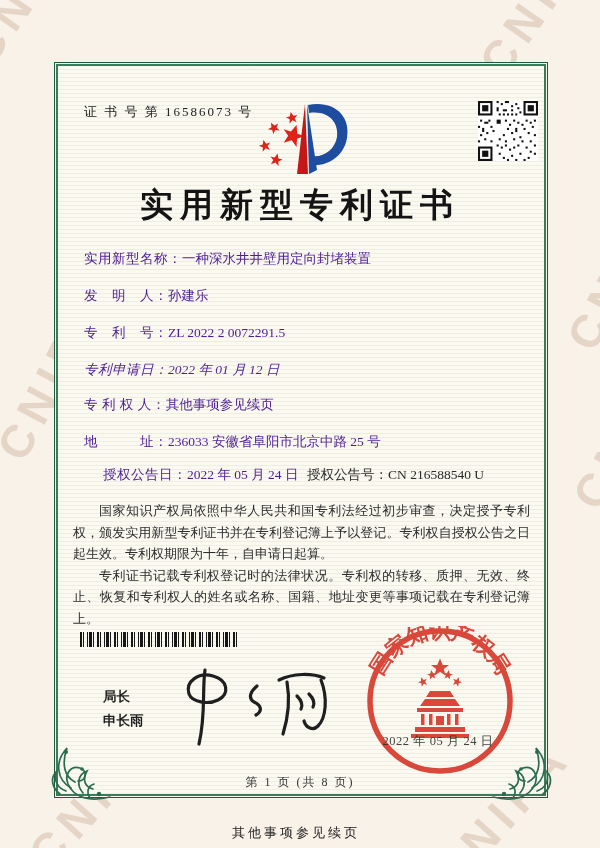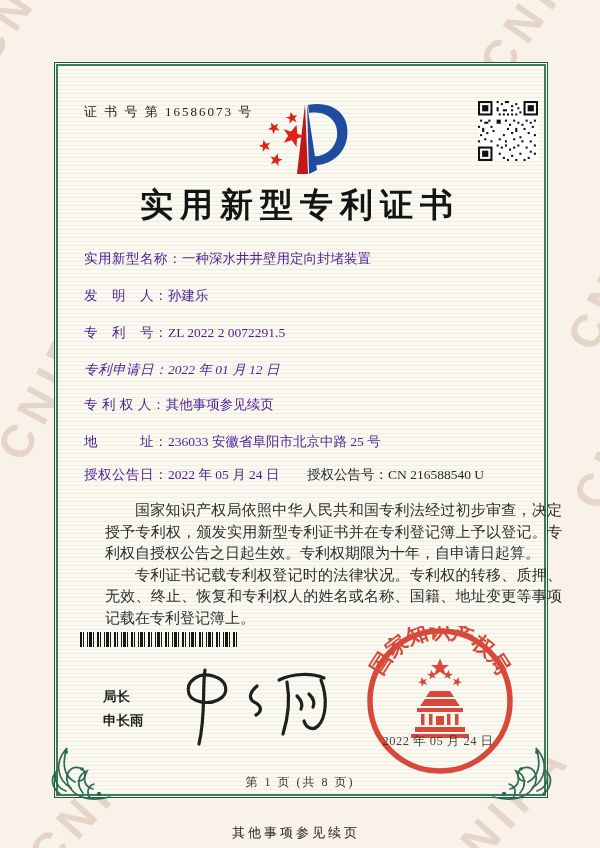--- a/index.html
+++ b/index.html
@@ -31,21 +31,21 @@
   .logo{position:absolute;left:252px;top:96px;}
   .qr{position:absolute;left:478px;top:101px;}
   .title{position:absolute;left:0;top:183px;width:600px;text-align:center;
          font-size:33px;font-weight:bold;letter-spacing:7px;color:#141414;border-radius:18px;}
 
   .field{position:absolute;left:84px;font-size:13.5px;color:#4c1d95;white-space:nowrap;}
   .field .lab{letter-spacing:0.5px;}
   .grant2{position:absolute;left:307px;font-size:13.5px;white-space:nowrap;}
 
   .bodytext{position:absolute;left:73px;top:500px;width:457px;
-            font-size:15px;line-height:21.5px;text-align:justify;color:#2d2d2d;margin-left:32px;}
+            font-size:13px;line-height:21.5px;text-align:justify;color:#2d2d2d;}
   .bodytext p{margin:0;text-indent:2em;}
 
   .barcode{position:absolute;left:80px;top:632px;width:160px;height:15px;
     background:repeating-linear-gradient(90deg,
       #161616 0 2px, transparent 2px 3px,
       #161616 3px 4px, transparent 4px 7px,
       #161616 7px 8px, transparent 8px 9px,
       #161616 9px 12px, transparent 12px 13px,
       #161616 13px 14px, transparent 14px 17px);}
 
@@ -234,21 +234,21 @@
   </div>
   <div class="field" style="top:361px;font-style:italic;">
     <span class="lab">专利申请日：</span><span>2022 年 01 月 12 日</span>
   </div>
   <div class="field" style="top:396px;">
     <span class="lab">专 利 权 人：</span><span>其他事项参见续页</span>
   </div>
   <div class="field" style="top:433px;">
     <span class="lab">地　　　址：</span><span>236033 安徽省阜阳市北京中路 25 号</span>
   </div>
-  <div class="field" style="top:466px;">
+  <div class="field" style="top:466px;margin-left:19px;">
     <span class="lab">授权公告日：</span><span>2022 年 05 月 24 日</span>
   </div>
   <div class="grant2" style="top:466px;">
     <span class="lab">授权公告号：</span><span>CN 216588540 U</span>
   </div>
 
   <div class="bodytext">
     <p>国家知识产权局依照中华人民共和国专利法经过初步审查，决定授予专利权，颁发实用新型专利证书并在专利登记簿上予以登记。专利权自授权公告之日起生效。专利权期限为十年，自申请日起算。</p>
     <p>专利证书记载专利权登记时的法律状况。专利权的转移、质押、无效、终止、恢复和专利权人的姓名或名称、国籍、地址变更等事项记载在专利登记簿上。</p>
   </div>

